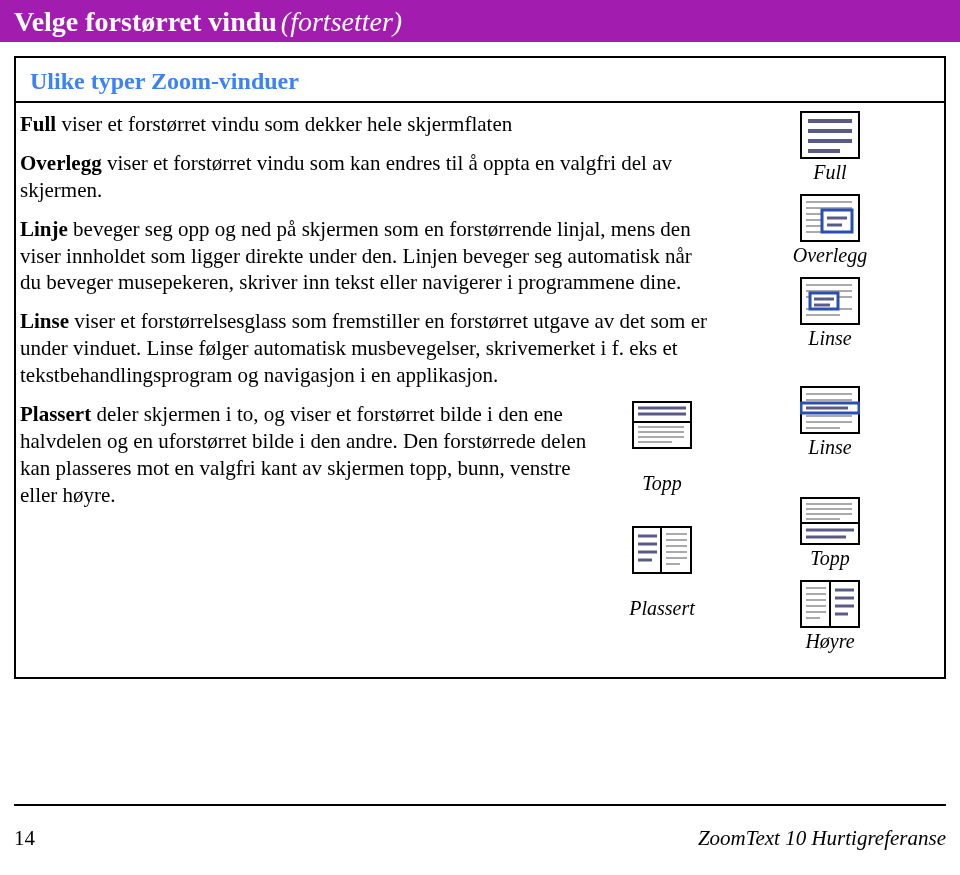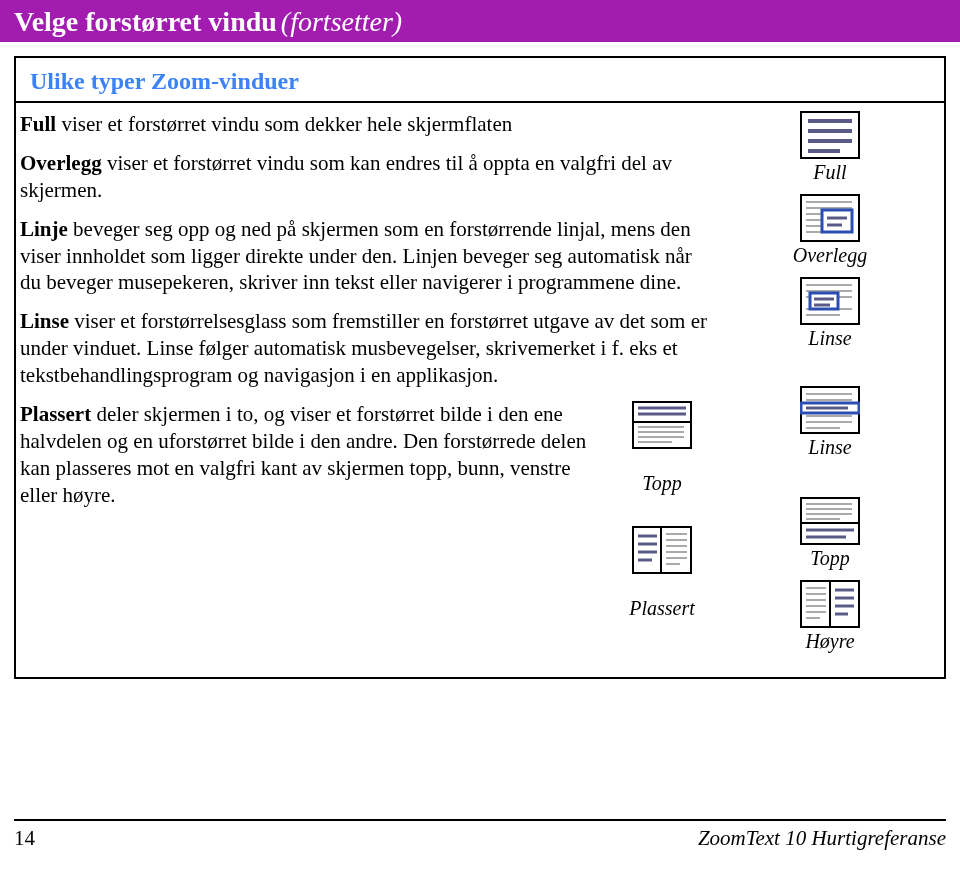--- a/index.html
+++ b/index.html
@@ -64,21 +64,21 @@
 
   
   svg { display:block; }
 
   .footer {
     position: absolute;
     bottom: 24px;
     left: 14px;
     right: 14px;
     border-top: 2px solid #000;
-    padding-top: 5px;
+    padding-top: 20px;
     display: flex;
     justify-content: space-between;
     font-size: 21px;
   }
   .footer .ref { font-style: italic; text-align: center; }
 </style>
 </head>
 <body>
 
 <div class="header-band">

